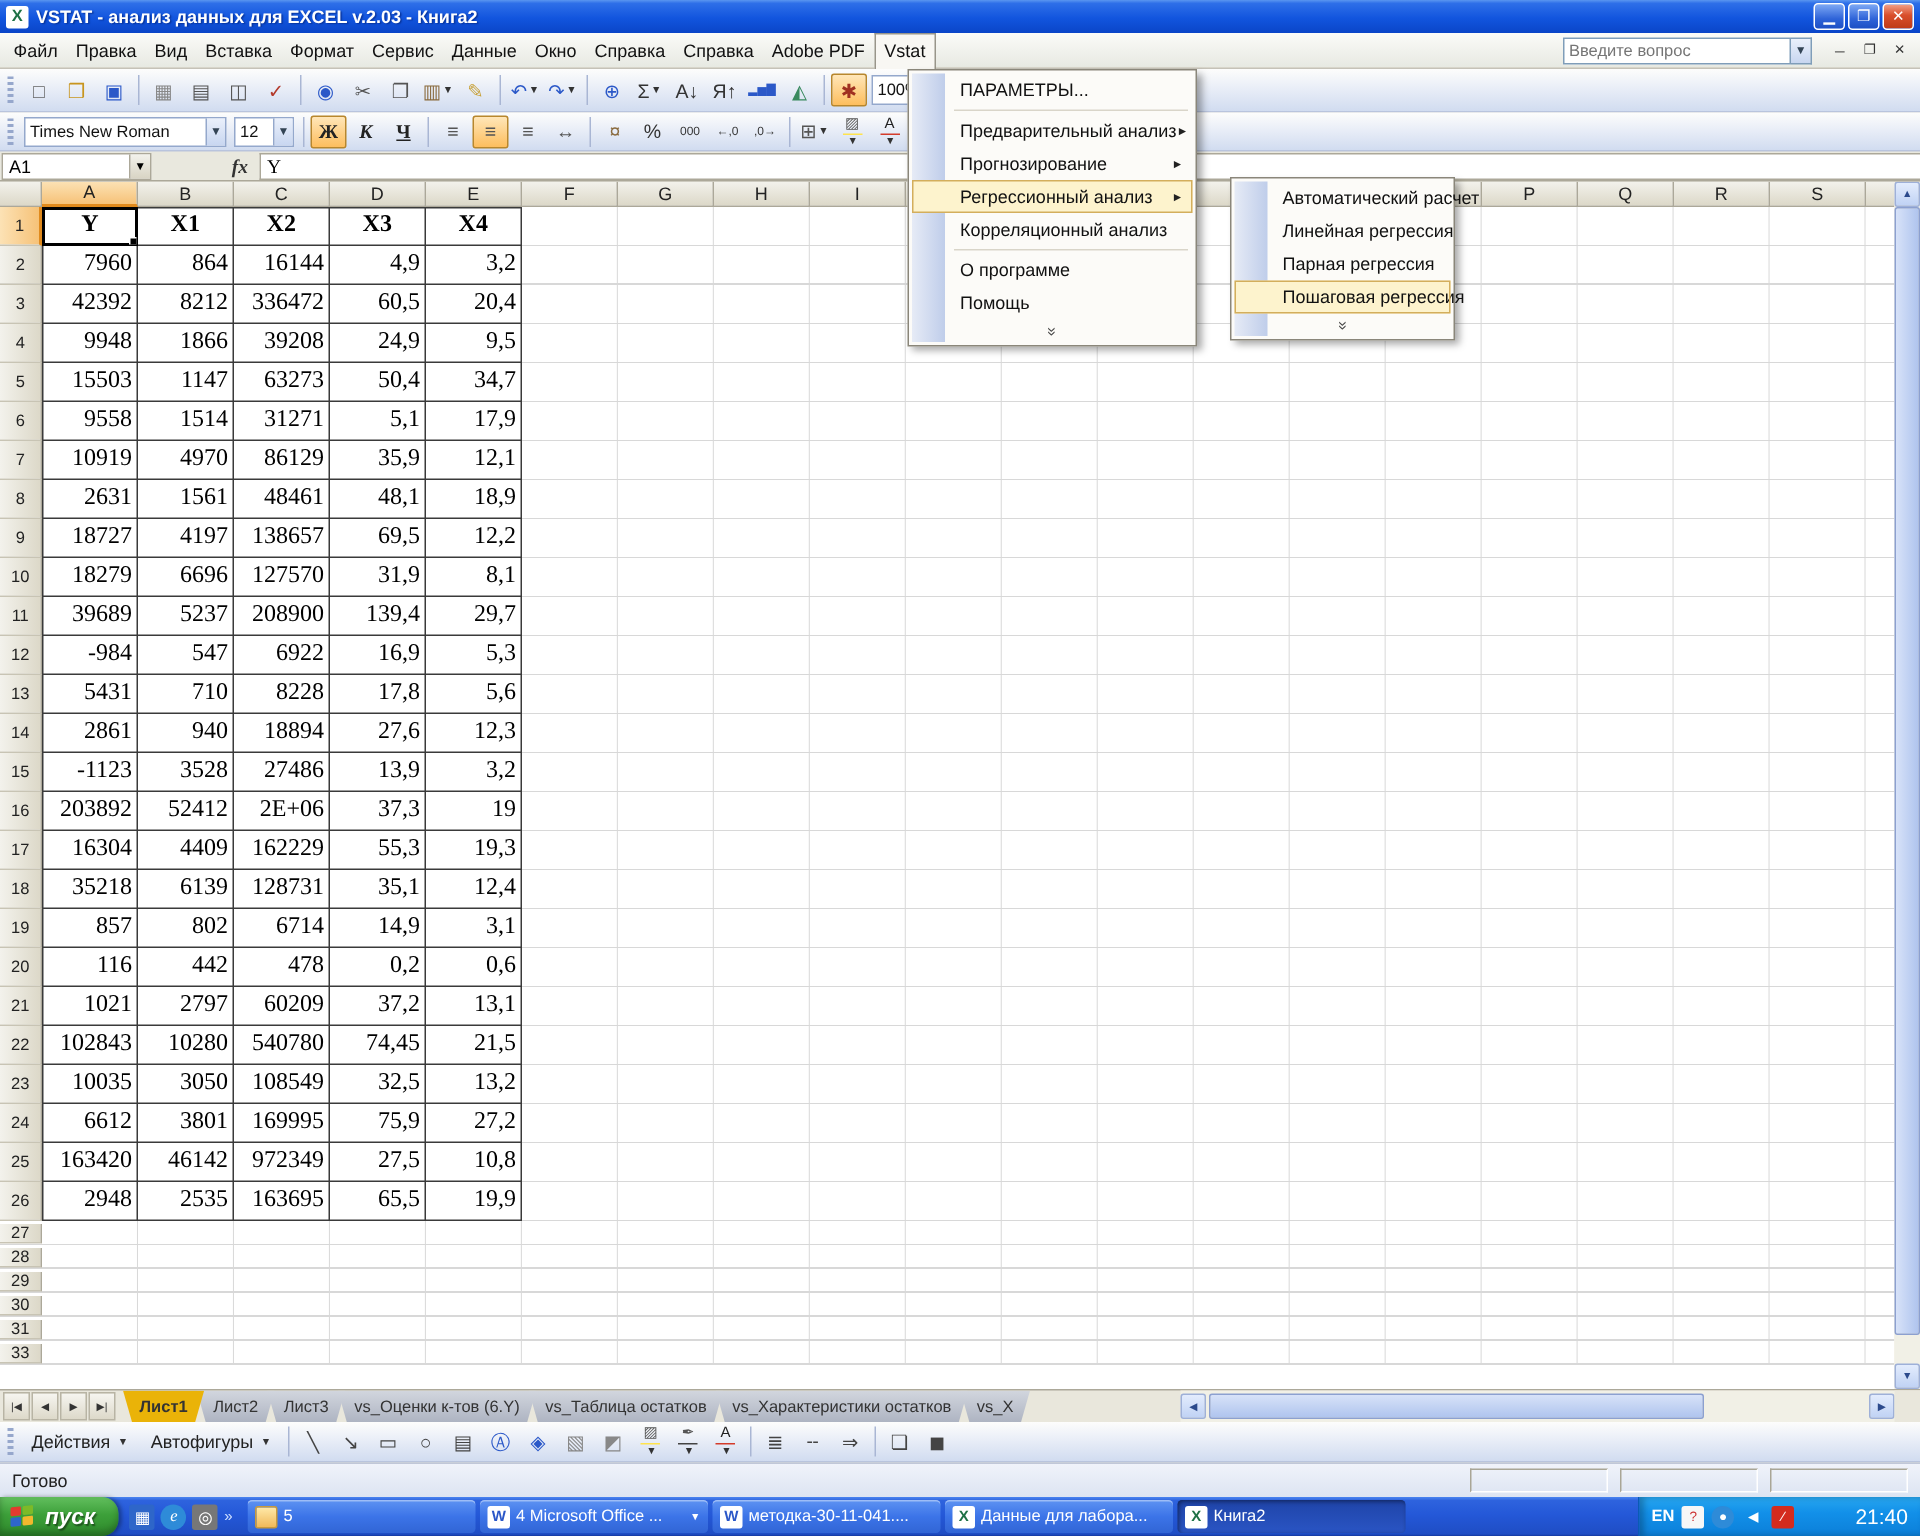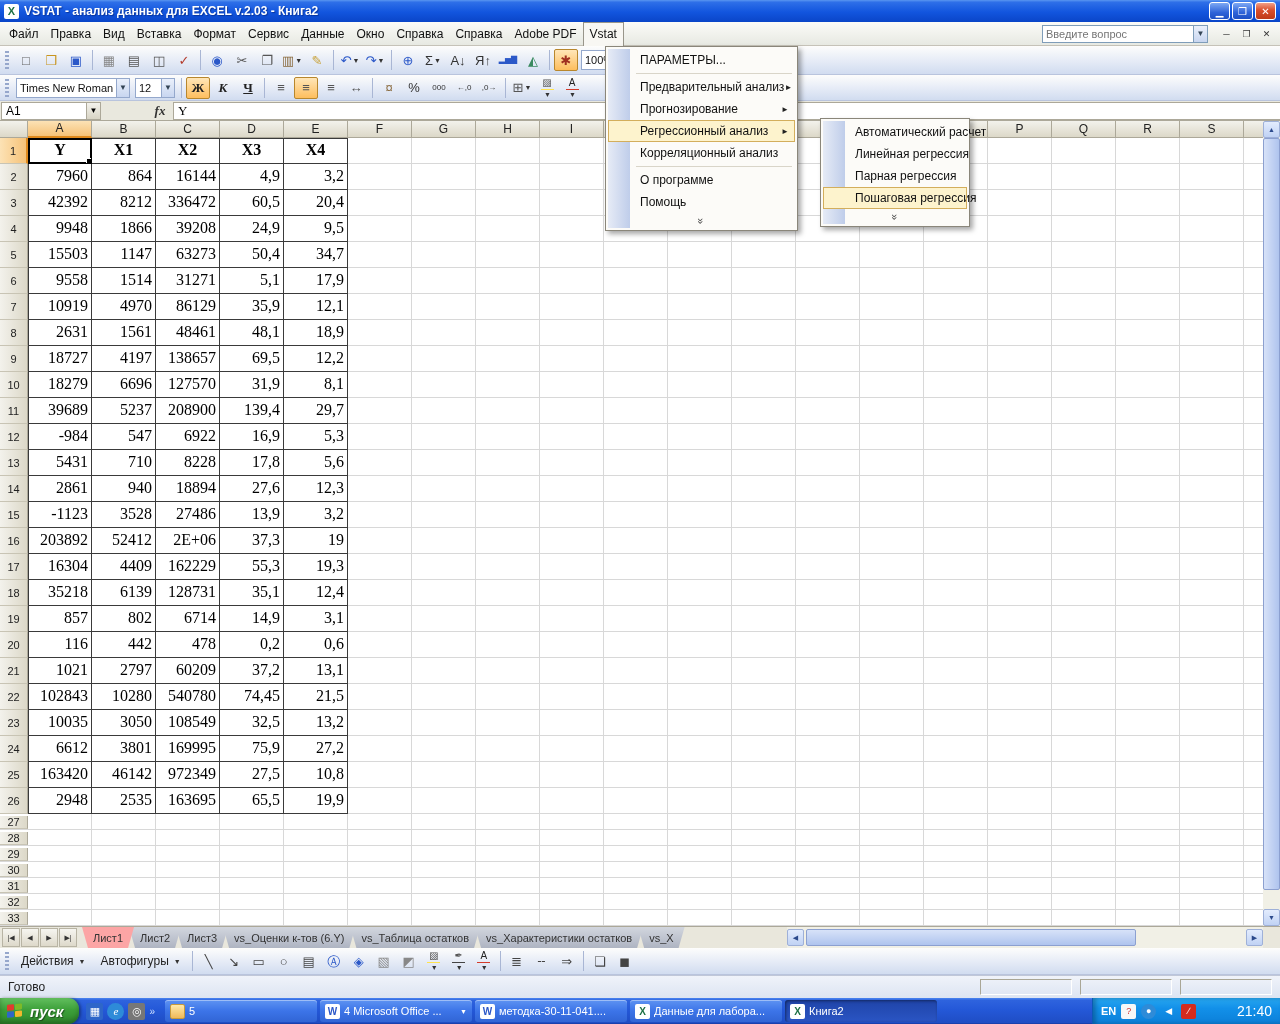--- a/index.html
+++ b/index.html
@@ -117,21 +117,21 @@
   .tabbar { position:absolute; top:926px; left:0; width:1280px; height:22px; background:#E9E7DC;
     border-top:1px solid #ACA899; display:flex; align-items:stretch; z-index:6; }
   #tab-nav { display:flex; gap:1px; padding:1px 2px; }
   .tnav { width:18px; display:flex; align-items:center; justify-content:center; font-size:7px; color:#333;
     background:linear-gradient(180deg,#F6F5F0,#DDD9CA); border:1px solid #B8B4A4; }
   #tabs { display:flex; margin-left:3px; }
   .tab { height:100%; padding:0 11px; display:flex; align-items:center; font-size:11px; color:#333;
     background:linear-gradient(180deg,#D2D6DE,#AEB4C2); clip-path:polygon(0 0,100% 0,calc(100% - 6px) 100%,6px 100%);
     margin-left:-5px; white-space:nowrap; }
   .tab:first-child { margin-left:0; }
-  .tab.active { background:#fca5a5; font-weight:normal; z-index:2; }
+  .tab.active { background:#eab308; font-weight:bold; z-index:2; }
   .hscroll { margin-left:auto; display:flex; width:493px; background:#F1F0E6; align-items:center; }
   .hs-btn { width:17px; height:17px; background:linear-gradient(180deg,#E3ECFD,#C0D2F4); border:1px solid #9EB0D8;
     border-radius:2px; font-size:7px; color:#2C4A8C; display:flex; align-items:center; justify-content:center; flex:none; }
   .hs-track { flex:1; height:17px; position:relative; }
   .hs-thumb { position:absolute; left:2px; top:0; width:330px; height:17px; border:1px solid #8CA0D0; border-radius:2px;
     background:linear-gradient(180deg,#D7E2F8,#AFC4EE); }
   .hs-corner { width:17px; height:100%; background:#E9E7DC; flex:none; }
 
   
   .drawbar { position:absolute; top:948px; left:0; width:1280px; height:27px;
@@ -312,21 +312,21 @@
       <div class="tbtn on">
         <span class="glyph" style="color: rgb(160, 48, 32);">✱</span>
       </div>
       <div class="combo" style="width: 50px;">
         <span class="combo-val">100%</span>
         <div class="combo-arrow">▼</div>
       </div>
     </div>
   <div class="toolbar" id="tb2">
       <div class="grip"></div>
-      <div class="combo" style="width: 114px;">
+      <div class="combo" style="width: 135px;">
         <span class="combo-val">Times New Roman</span>
         <div class="combo-arrow">▼</div>
       </div>
       <div class="combo" style="width: 40px;">
         <span class="combo-val">12</span>
         <div class="combo-arrow">▼</div>
       </div>
       <div class="tsep"></div>
       <div class="tbtn on">
         <span class="glyph fmt-b" style="color: rgb(34, 34, 34);">Ж</span>
@@ -637,23 +637,20 @@
         <div class="grow rshort">
           <div class="row-h">29</div>
         </div>
         <div class="grow rshort">
           <div class="row-h">30</div>
         </div>
         <div class="grow rshort">
           <div class="row-h">31</div>
         </div>
         <div class="grow rshort">
-          <div class="row-h">32</div>
-        </div>
-        <div class="grow rshort">
           <div class="row-h">33</div>
         </div>
       </div>
   </div>
 
   <div class="vscroll">
     <div class="vs-btn">▲</div>
     <div class="vthumb"></div>
     <div class="vs-btn bottom">▼</div>
   </div>

